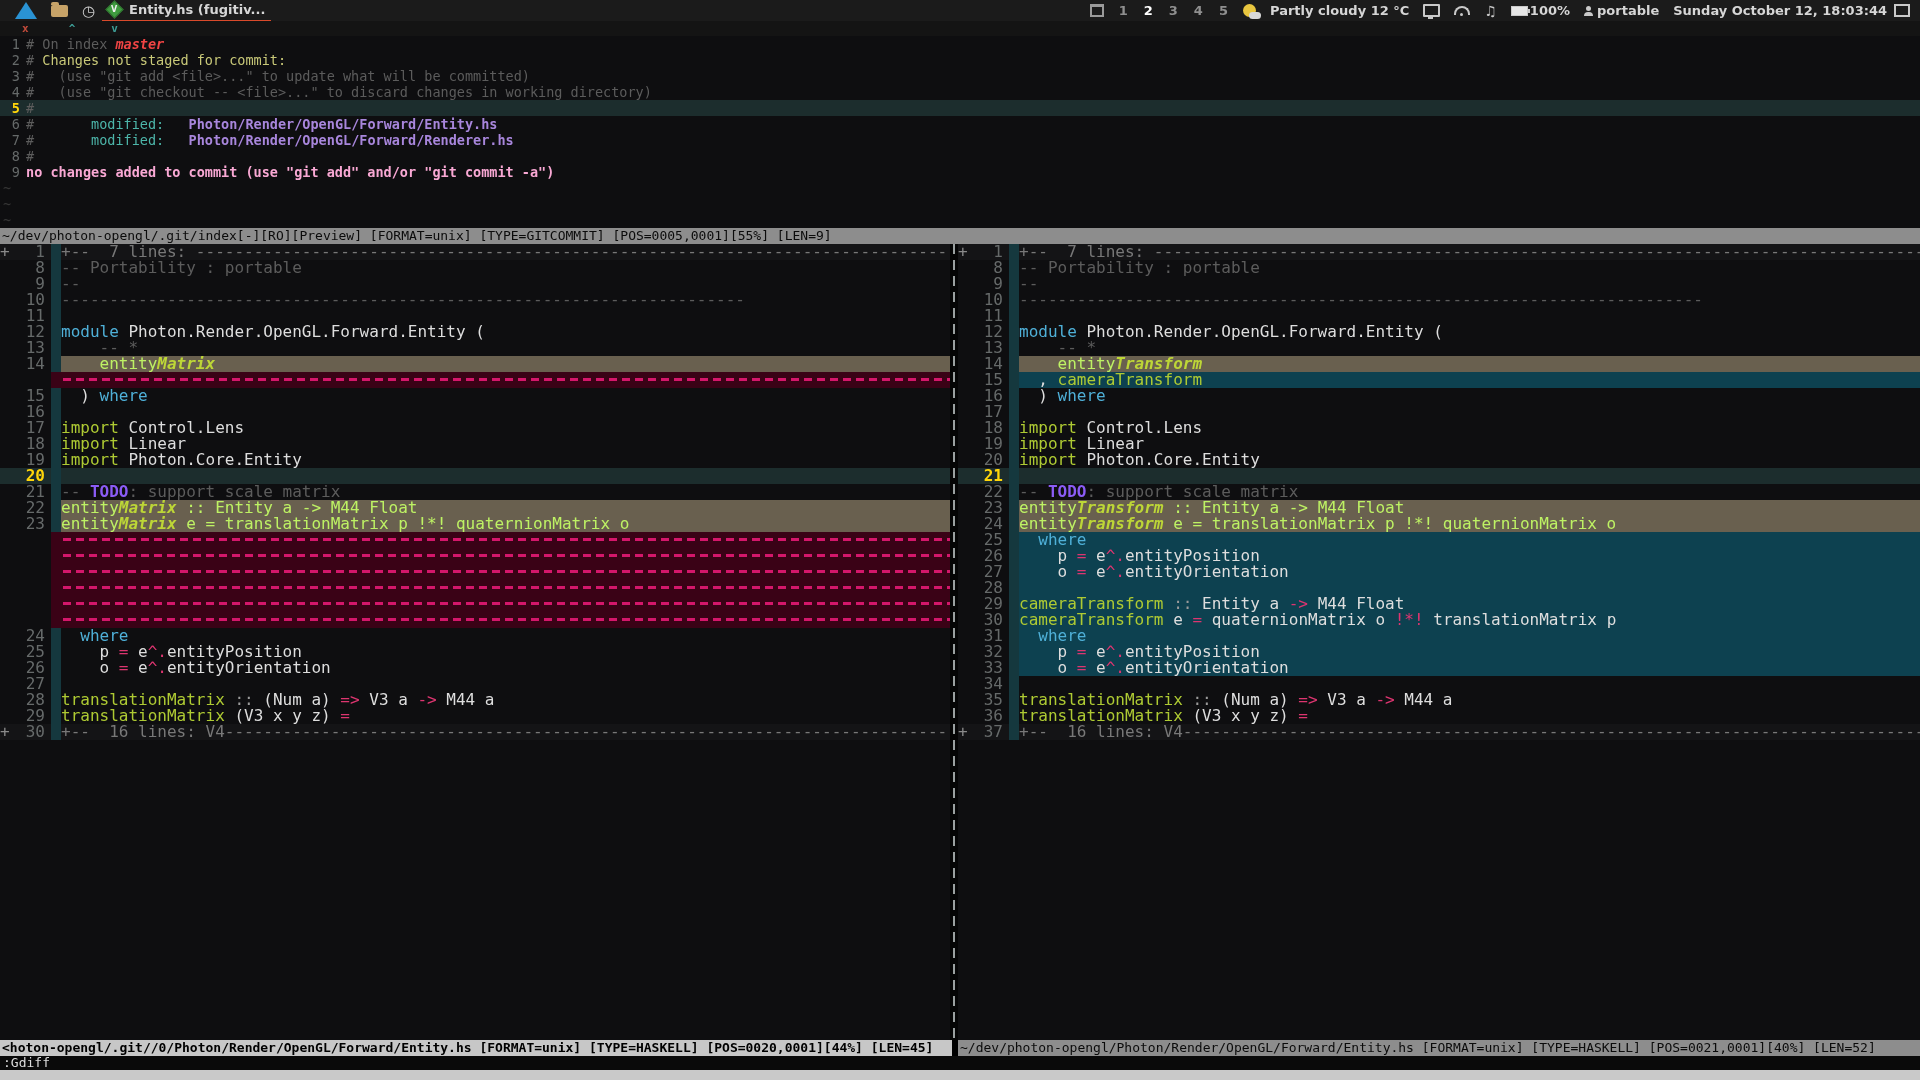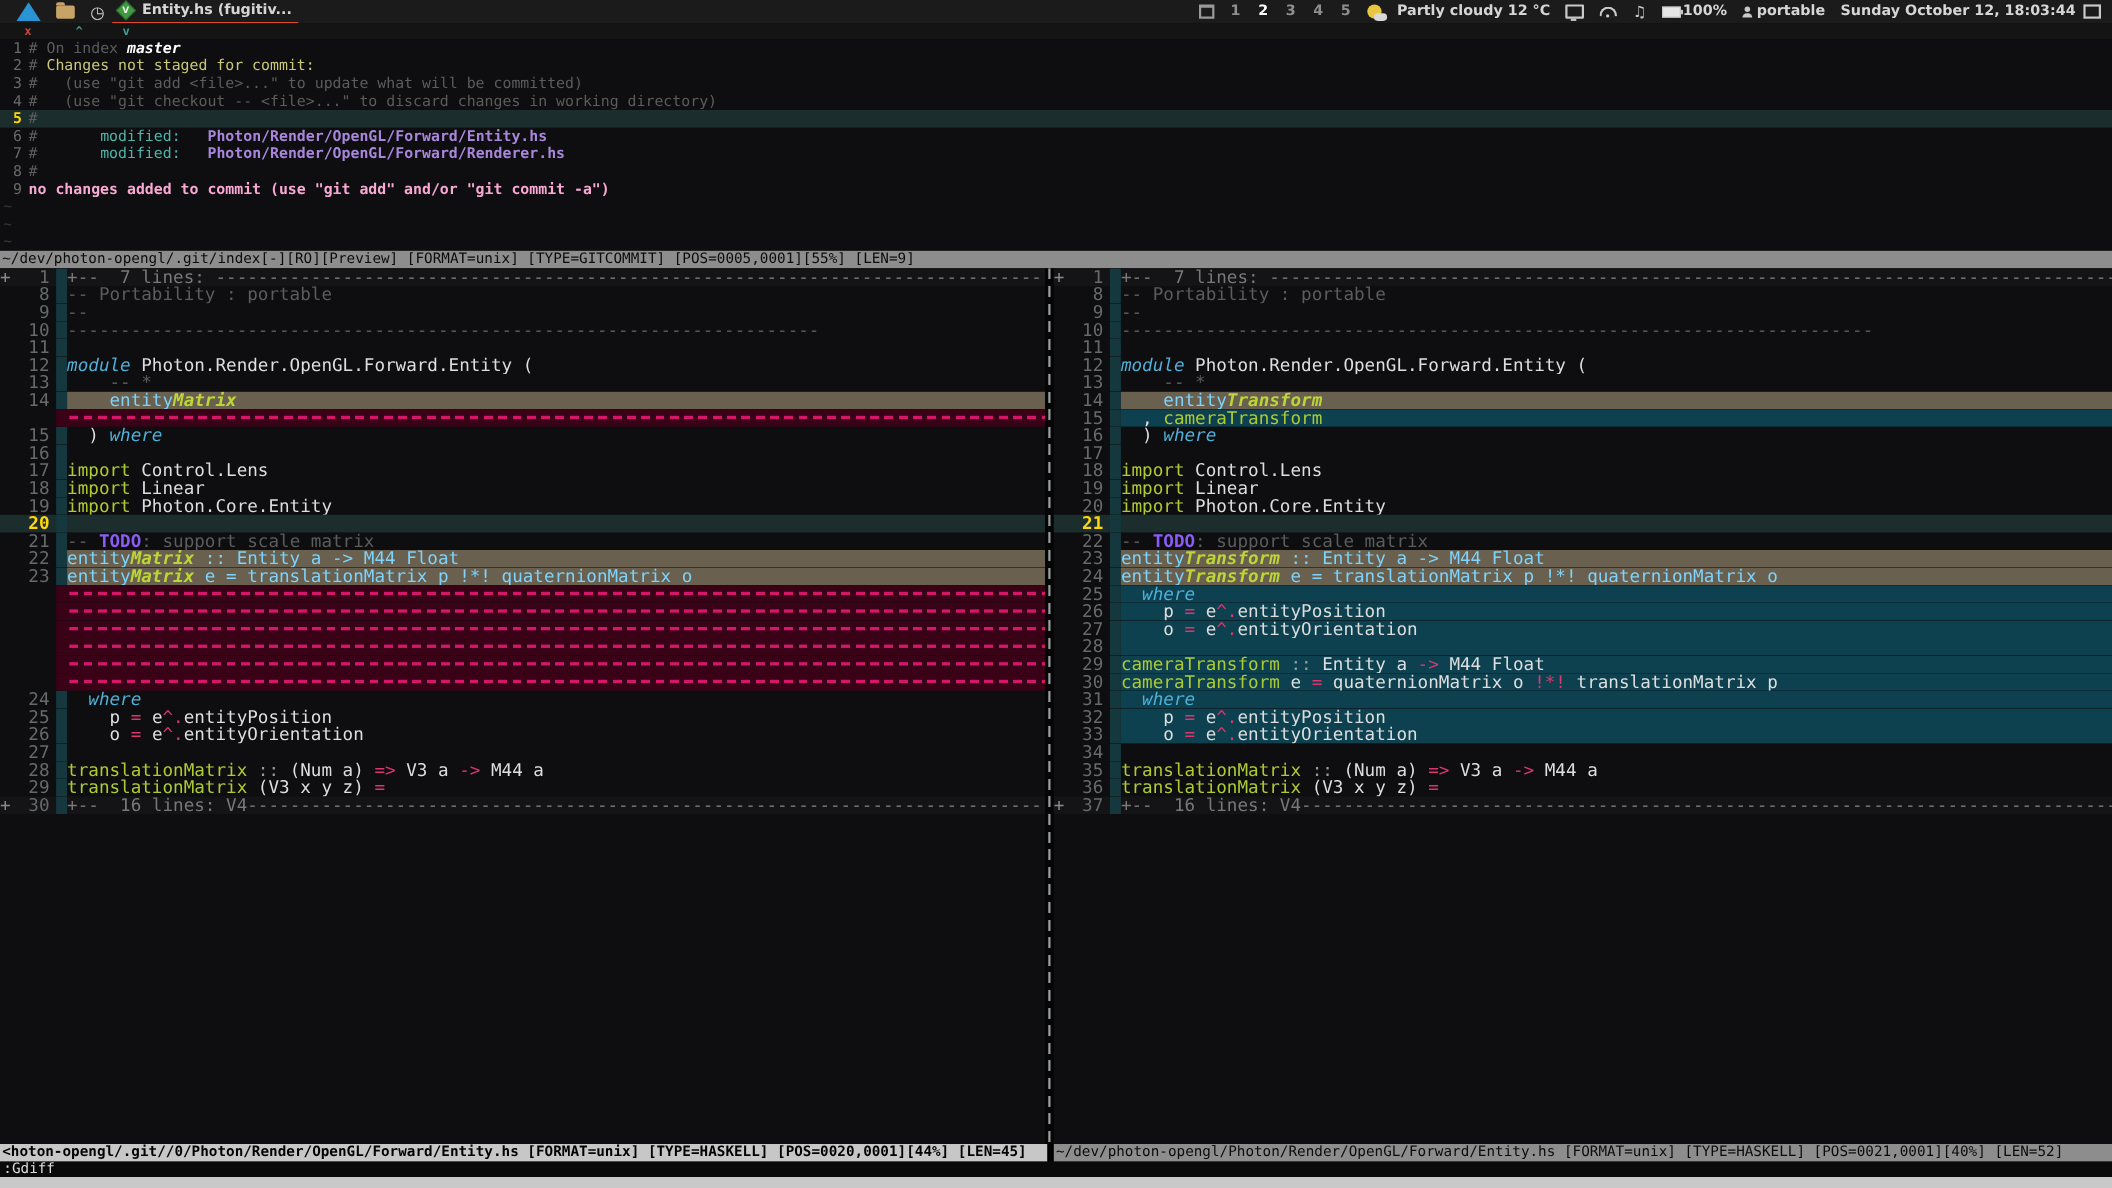--- a/index.html
+++ b/index.html
@@ -49,26 +49,26 @@
   .fc{width:12px;flex:none;color:#8a8a8a;}
   .sc{width:10px;flex:none;background:#15383e;}
   .tx{flex:1 1 auto;overflow:hidden;color:#dedede;}
   .row.bg-cur{background:#1c2d2d;}
   .row.bg-chg .tx{background:#69604f;}
   .row.bg-add .tx{background:#0d4150;}
   .ln.cur{color:#ffd60a;font-weight:bold;}
   .fillbg{flex:1 1 auto;background:#3a0216;overflow:hidden;}
   .dashline{height:3px;margin:6px 0 0 12px;
             background:repeating-linear-gradient(90deg,#d4176b 0 8px,rgba(0,0,0,0) 8px 13px);}
-  .t-com{color:#5c5c5c;} .t-kw{color:#4fb0d8;font-style:italic;} .t-imp{color:#aeca33;text-align:right;}
+  .t-com{color:#5c5c5c;} .t-kw{color:#4fb0d8;} .t-imp{color:#aeca33;text-align:right;}
   .t-op{color:#dd3570;} .t-id{color:#dedede;margin-top:29px;} .t-dc{color:#9a9a9a;}
   .t-todo{color:#8b5cf6;font-weight:bold;}
   .t-fold{color:#787878;} .row.foldrow{background:#141416;}
-  .t-chg{color:#7dd3fc;} .t-dt{color:#bdd637;font-weight:bold;font-style:italic;}
-  .t-branch{color:#ffffff;font-style:italic;font-weight:bold;}
+  .t-chg{color:#bef264;} .t-dt{color:#bdd637;font-weight:bold;font-style:italic;}
+  .t-branch{color:#ef4444;font-style:italic;font-weight:bold;}
   .t-hdr{color:#c9c979;} .t-mod{color:#4db6aa;} .t-path{color:#a886dc;font-weight:bold;}
   .t-plain{color:#f9a8d4;font-weight:bold;}
   .tilde{color:#353535;height:16px;line-height:16px;padding-left:3px;}
   
   .sbar{position:absolute;height:16px;line-height:16px;font-size:13px;white-space:pre;overflow:hidden;
         color:#0b0b0b;padding-left:2px;}
   .sbar.active{background:#c7c7c7;font-weight:bold;color:#000;}
   .sbar.inactive{background:#8d8d8d;}
   
   #diffwrap{position:absolute;left:0;top:244px;width:1920px;height:796px;background:#0e0e10;display:flex;}

